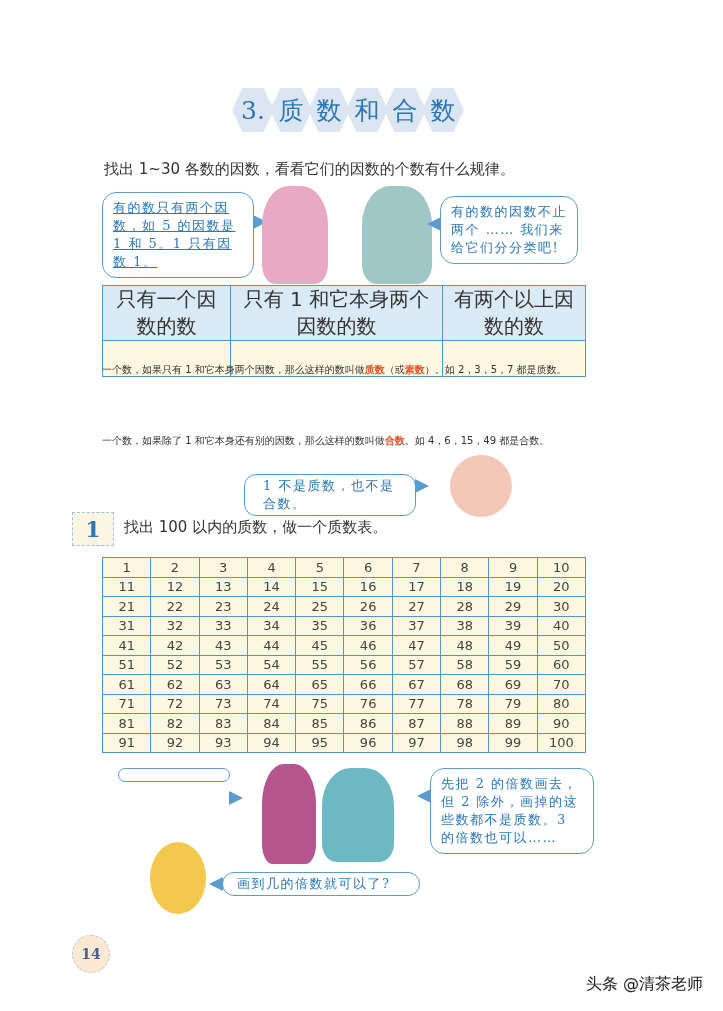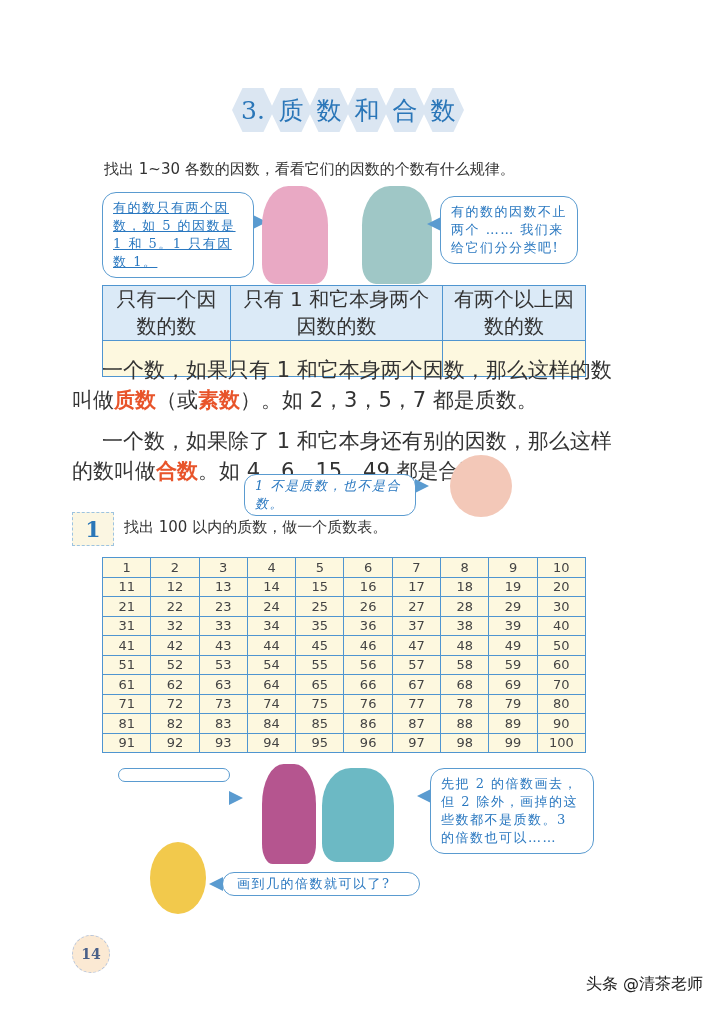--- a/index.html
+++ b/index.html
@@ -19,21 +19,21 @@
             border-top: 7px solid transparent; border-bottom: 7px solid transparent; border-left: 14px solid #5a9bd0; }
   .bubble .tail-l { position: absolute; left: -14px; top: 20px; width: 0; height: 0;
             border-top: 7px solid transparent; border-bottom: 7px solid transparent; border-right: 14px solid #5a9bd0; }
 
   .kid { position: absolute; border-radius: 40% 40% 20% 20%; }
 
   .factor-table { position: absolute; left: 102px; top: 285px; width: 484px; border-collapse: collapse; font-size: 20px; padding-left: 38px; }
   .factor-table th { background: #dbeaf7; border: 1px solid #4f95d0; font-weight: normal; height: 30px; color: #333; padding: 0 4px; }
   .factor-table td { background: #fdf8df; border: 1px solid #4f95d0; height: 36px; }
 
-  .para { position: absolute; left: 72px; width: 560px; font-size: 21px; line-height: 30px; color: #333; }
+  .para { position: absolute; left: 72px; width: 560px; font-size: 10px; line-height: 30px; color: #333; }
   .red { color: #e8542a; font-weight: bold; }
 
   .ex-badge { position: absolute; left: 72px; top: 512px; width: 42px; height: 34px; border: 1px dashed #9cc3e0;
               background: #fbf6e2; color: #2a76b8; font-family: "DejaVu Serif", serif; font-weight: bold; font-size: 22px;
               display: flex; align-items: center; justify-content: center; }
   .ex-text { position: absolute; left: 124px; top: 518px; font-size: 15px; color: #333; }
 
   .prime-table { position: absolute; left: 102px; top: 557px; width: 484px; border-collapse: collapse; font-size: 13px; }
   .prime-table td { background: #fdf8df; border: 1px solid #4f95d0; height: 19.5px; text-align: center; color: #444; width: 48.4px; }
 
@@ -82,21 +82,21 @@
 </tbody>
   </table>
 
 <div class="para" style="top:355px;text-indent:30px;">
   <span>一个数，如果只有 1 和它本身两个因数，那么这样的数叫做</span><span class="red">质数</span><span>（或</span><span class="red">素数</span><span>）。如 2，3，5，7 都是质数。</span>
 </div>
 <div class="para" style="top:415px;text-indent:30px;margin-top:11px;">
   <span>一个数，如果除了 1 和它本身还有别的因数，那么这样的数叫做</span><span class="red">合数</span><span>。如 4，6，15，49 都是合数。</span>
 </div>
 
-<div class="bubble" style="left:244px;top:474px;width:172px;padding:2px 10px;border-radius:12px;font-style:italic;">
+<div class="bubble" style="left:244px;top:474px;width:172px;padding:2px 18px;border-radius:12px;">
   <span>1 不是质数，也不是合数。</span>
   <div class="tail-r" style="top:4px;"></div>
 </div>
 <div class="kid" style="left:450px;top:455px;width:62px;height:62px;border-radius:50%;background:#f3c8b8;"></div>
 
 <div class="ex-badge">1</div>
 <div class="ex-text">找出 100 以内的质数，做一个质数表。</div>
 
 <table class="prime-table">
   <tbody id="prime-body">

